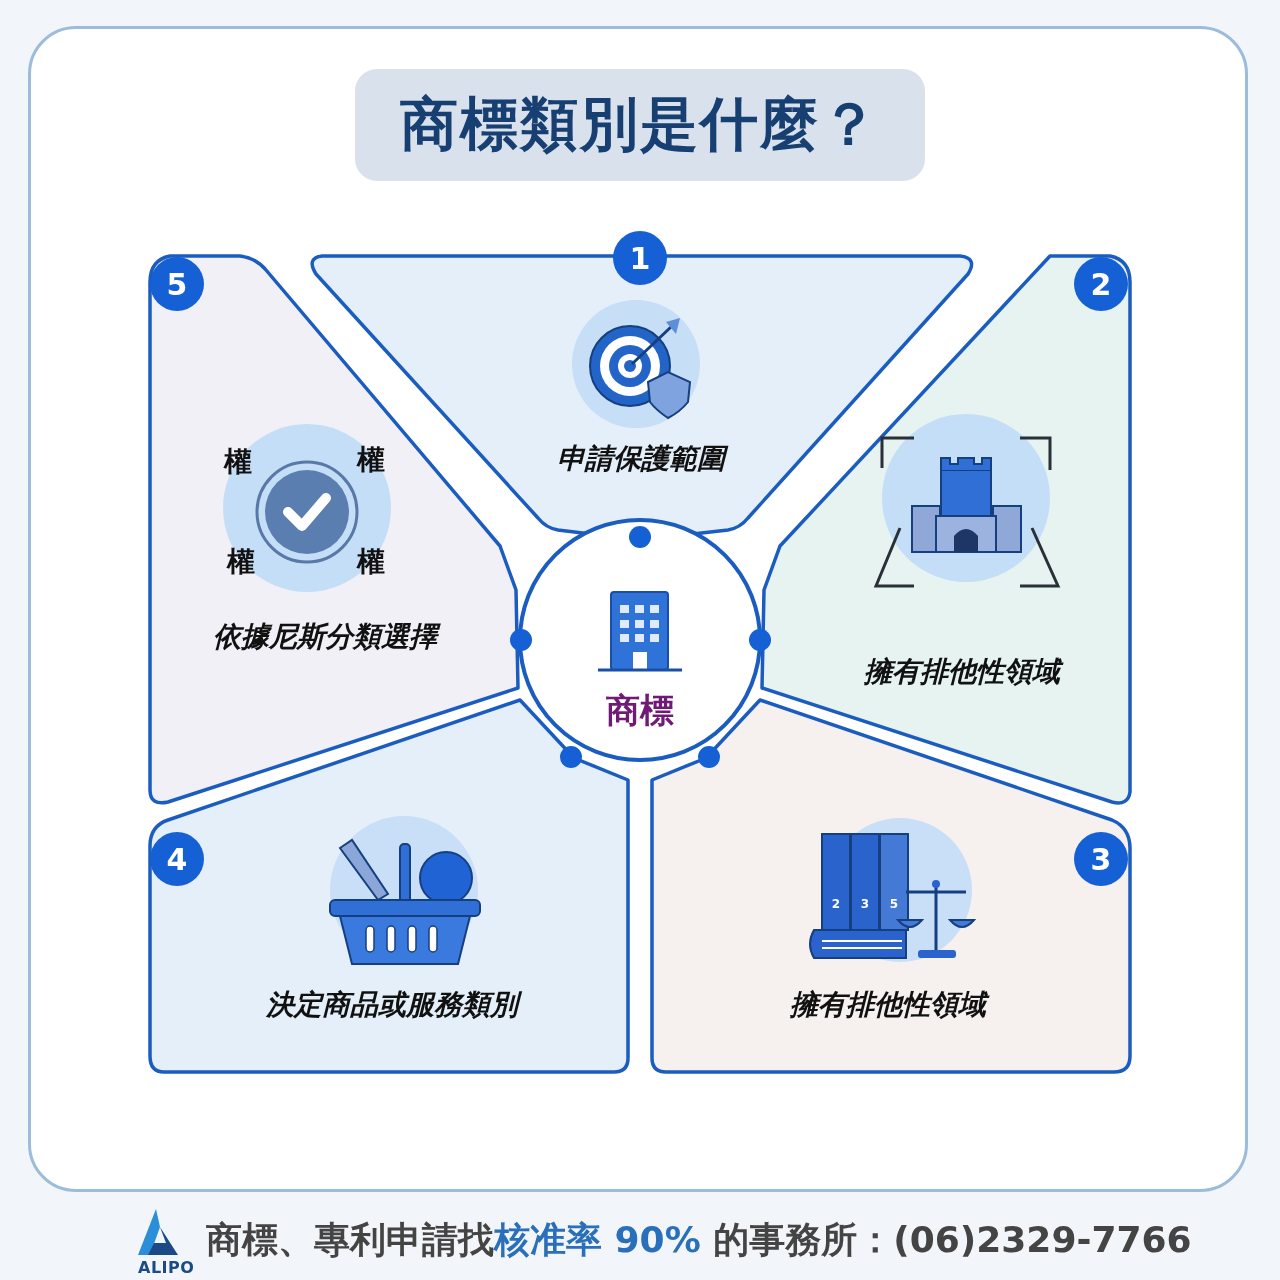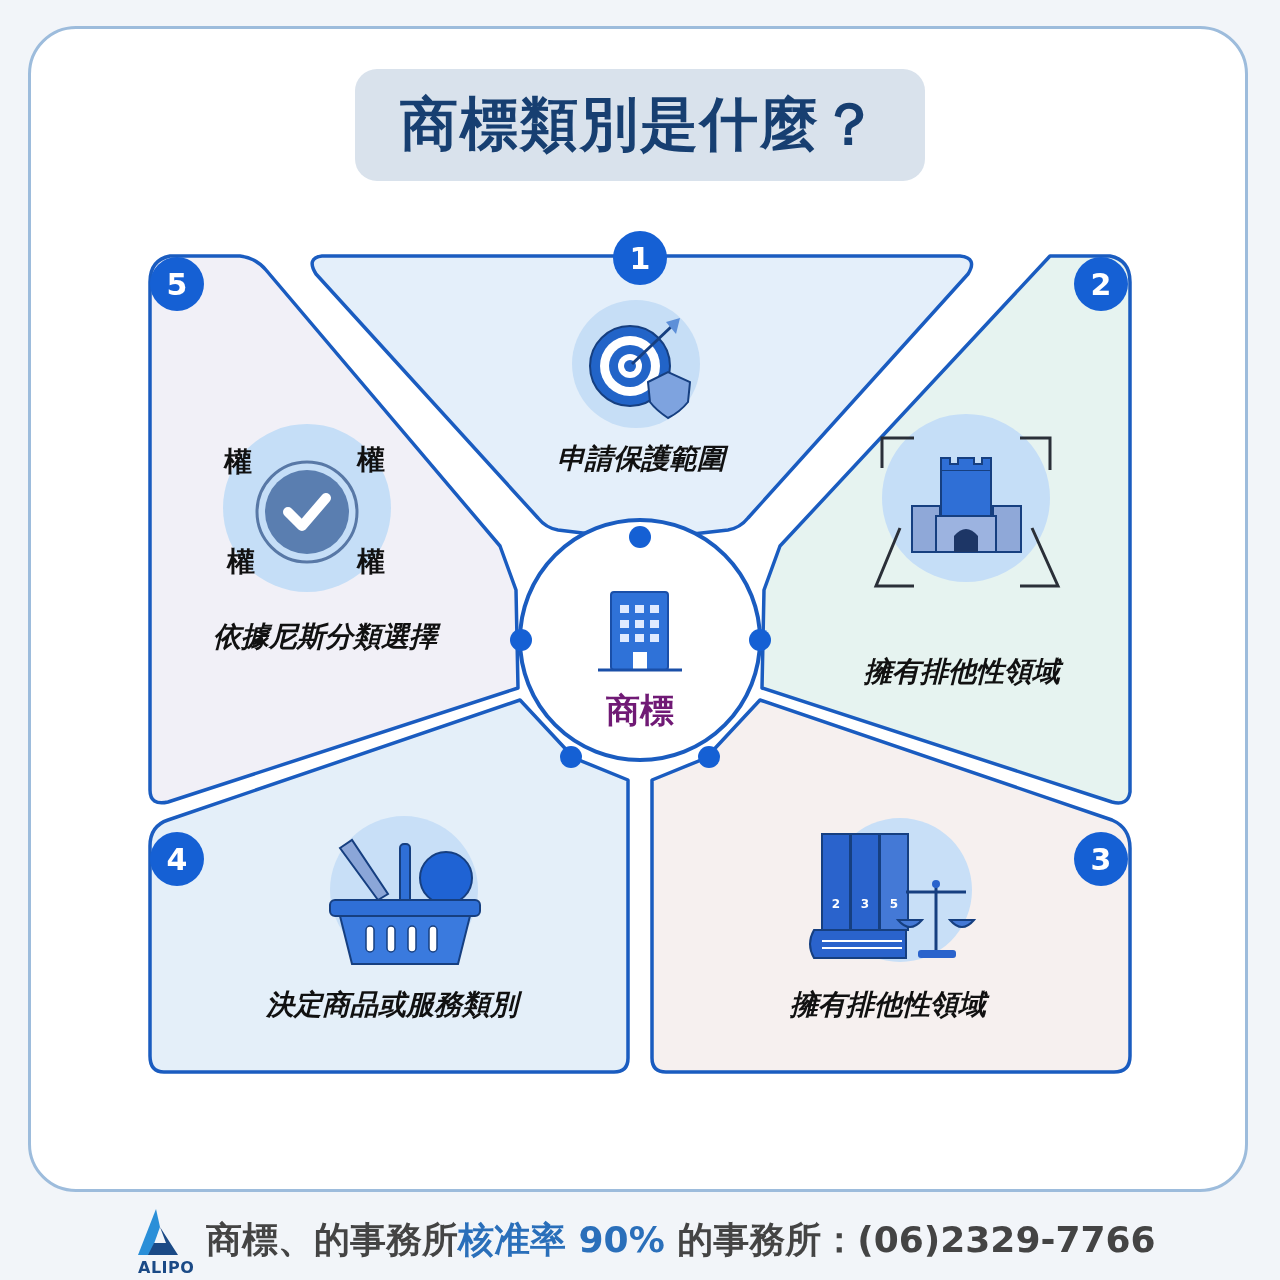--- a/index.html
+++ b/index.html
@@ -158,15 +158,15 @@
 
 <div class="footer">
   <div class="logo">
     <svg width="62" height="52" viewBox="0 0 62 52">
       <path d="M26,2 L8,48 L20,48 L30,20 Z" fill="#2a8fd8"></path>
       <path d="M30,20 L48,48 L18,48 L24,36 L36,36 Z" fill="#1b4a86"></path>
     </svg>
     <span class="logo-text">ALIPO</span>
   </div>
   <div class="footer-text">
-    <span>商標、的事務所</span><span class="hl">核准率 90%</span><span> 的事務所：(06)2329-7766</span>
+    <span>商標、專利申請找</span><span class="hl">核准率 90%</span><span> 的事務所：(06)2329-7766</span>
   </div>
 </div>
 
 </body></html>

